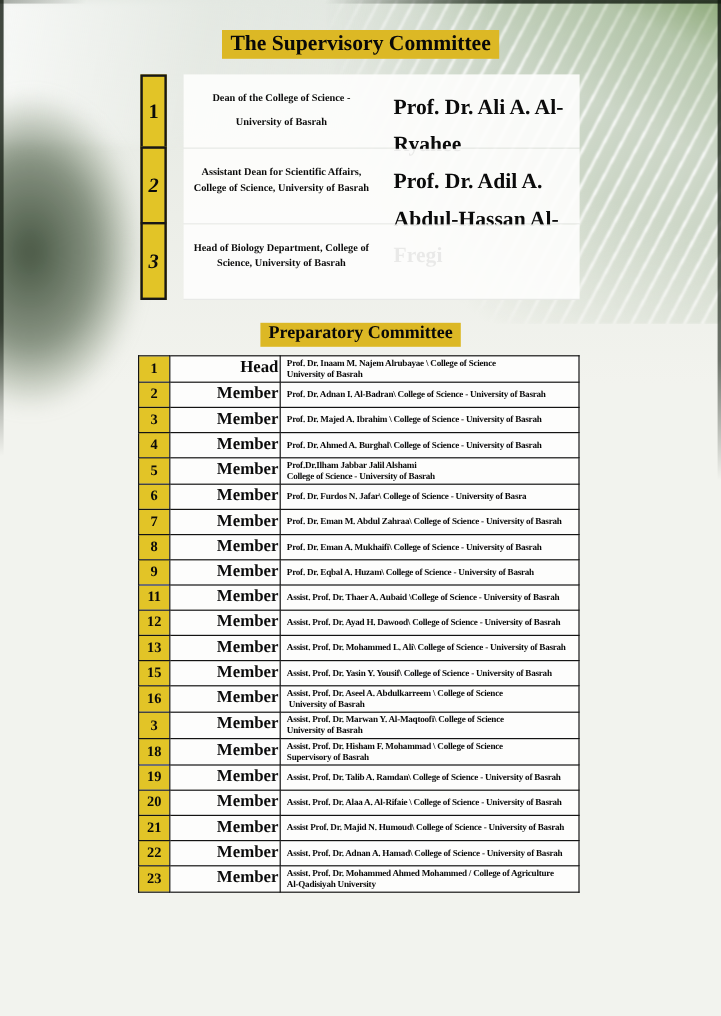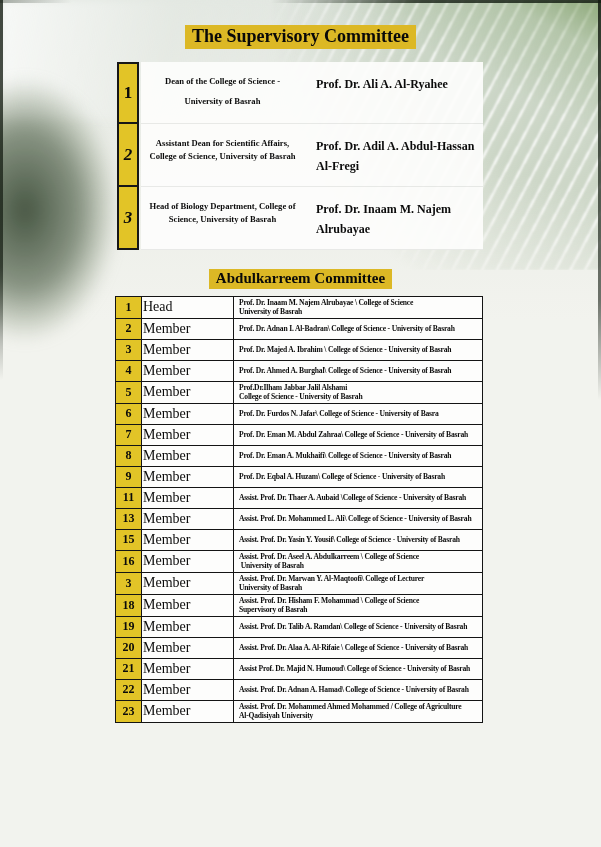--- a/index.html
+++ b/index.html
@@ -82,52 +82,52 @@
     font-size:17px;font-weight:bold;
   }
   .sup-row + .sup-row .sup-num{margin-top:-2px;height:calc(100% + 2px);box-sizing:border-box;}
   .sup-row:nth-child(1) .sup-num{box-sizing:border-box;}
   .sup-row:nth-child(2) .sup-num,
   .sup-row:nth-child(3) .sup-num{font-style:italic;}
   .sup-body{
     flex:1;display:flex;
     background:rgba(253,253,252,0.92);
     border-bottom:1px solid rgba(90,100,90,0.12);
-    margin-left:2px;
+    margin-left:14px;
   }
   .sup-role{
     width:163px;flex:0 0 163px;
     text-align:center;
     font-size:8.6px;font-weight:bold;
     padding-top:13px;
     line-height:1.5;
     white-space:pre-line;
   }
   .sup-row:nth-child(1) .sup-role{line-height:2.3;padding-top:10px;}
   .sup-name{
     flex:1;
-    font-size:12px;font-weight:bold;
+    font-size:18px;font-weight:bold;
     padding:12px 6px 0 12px;
     line-height:1.7;
   }
 
   
   .prep-table{
     position:absolute;left:115px;top:296px;width:368px;
     border-collapse:collapse;table-layout:fixed;
     background:#fdfdfc;
   }
   .prep-table td{border:1.5px solid #141414;overflow:hidden;}
   .prep-table td.c-num{
     width:23px;background:#e2c427;text-align:center;
     font-size:12px;font-weight:bold;height:18px;
   }
   .prep-table td.c-role{
-    width:89px;text-align:left;
-    font-size:14px;font-weight:normal;
+    width:89px;text-align:right;
+    font-size:14px;font-weight:bold;
   }
   .prep-table td.c-detail{
     font-size:7.6px;font-weight:bold;
     letter-spacing:-0.2px;
     line-height:1.25;
     padding:1px 2px 1px 5px;
     white-space:pre;
     vertical-align:middle;
   }
 </style>
@@ -167,27 +167,26 @@
 College of Science, University of Basrah</div>
         <div class="sup-name">Prof. Dr. Adil A. Abdul-Hassan Al-Fregi</div>
       </div>
     </div>
 
     <div class="sup-row">
       <div class="sup-num">3</div>
       <div class="sup-body">
         <div class="sup-role">Head of Biology Department, College of
 Science, University of Basrah</div>
-        <div class="sup-name">Prof. Dr. Inaam M. Najem Alrubayae</div>
       </div>
     </div>
   </div>
 
   <div class="title-wrap prep-title-wrap">
-    <span class="hl-title">Abdulkarreem Committee</span>
+    <span class="hl-title">Preparatory Committee</span>
   </div>
 
   <table class="prep-table">
     <tbody>
     <tr>
       <td class="c-num">1</td>
       <td class="c-role">Head</td>
       <td class="c-detail">Prof. Dr. Inaam M. Najem Alrubayae \ College of Science
 University of Basrah</td>
     </tr>
@@ -241,20 +240,25 @@
       <td class="c-detail">Prof. Dr. Eqbal A. Huzam\ College of Science - University of Basrah</td>
     </tr>
 
 
     <tr>
       <td class="c-num">11</td>
       <td class="c-role">Member</td>
       <td class="c-detail">Assist. Prof. Dr. Thaer A. Aubaid \College of Science - University of Basrah</td>
     </tr>
 
+    <tr>
+      <td class="c-num">12</td>
+      <td class="c-role">Member</td>
+      <td class="c-detail">Assist. Prof. Dr. Ayad H. Dawood\ College of Science - University of Basrah</td>
+    </tr>
 
     <tr>
       <td class="c-num">13</td>
       <td class="c-role">Member</td>
       <td class="c-detail">Assist. Prof. Dr. Mohammed L. Ali\ College of Science - University of Basrah</td>
     </tr>
 
 
     <tr>
       <td class="c-num">15</td>
@@ -265,21 +269,21 @@
     <tr>
       <td class="c-num">16</td>
       <td class="c-role">Member</td>
       <td class="c-detail">Assist. Prof. Dr. Aseel A. Abdulkarreem \ College of Science
  University of Basrah</td>
     </tr>
 
     <tr>
       <td class="c-num">3</td>
       <td class="c-role">Member</td>
-      <td class="c-detail">Assist. Prof. Dr. Marwan Y. Al-Maqtoofi\ College of Lecturer
+      <td class="c-detail">Assist. Prof. Dr. Marwan Y. Al-Maqtoofi\ College of Science
 University of Basrah</td>
     </tr>
 
     <tr>
       <td class="c-num">18</td>
       <td class="c-role">Member</td>
       <td class="c-detail">Assist. Prof. Dr. Hisham F. Mohammad \ College of Science
 Supervisory of Basrah</td>
     </tr>
 

